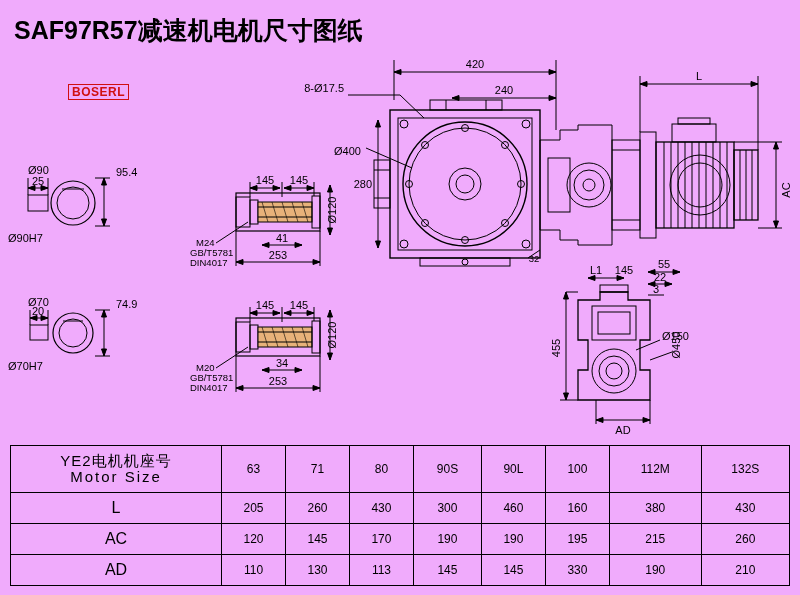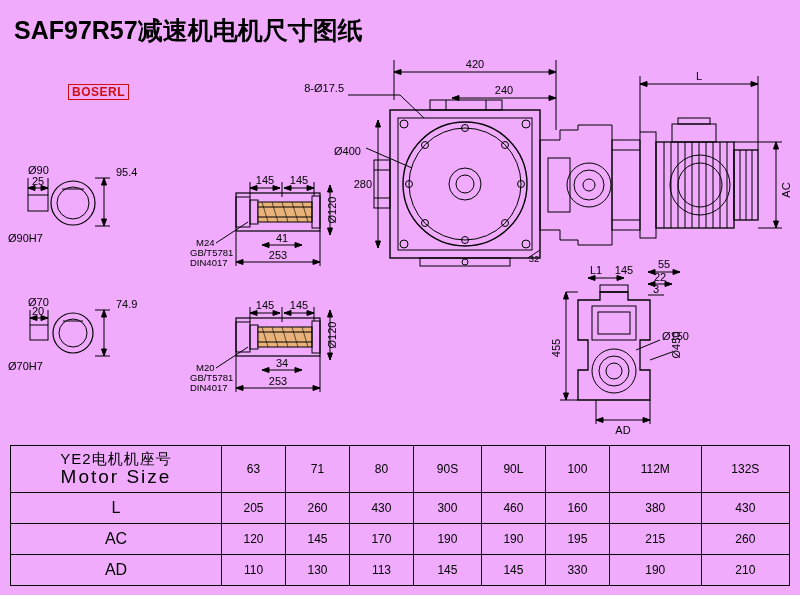--- a/index.html
+++ b/index.html
@@ -78,21 +78,21 @@
     height: 46px;
   }
   .cn-label {
     display: block;
     font-size: 15px;
     line-height: 1.05;
     letter-spacing: 1px;
   }
   .en-label {
     display: block;
-    font-size: 19px;
+    font-size: 15px;
     line-height: 1.05;
     letter-spacing: 2px;
   }
 </style>
 </head>
 <body>
 
 <div id="page">
 
   <div id="title">SAF97R57减速机电机尺寸图纸</div>

